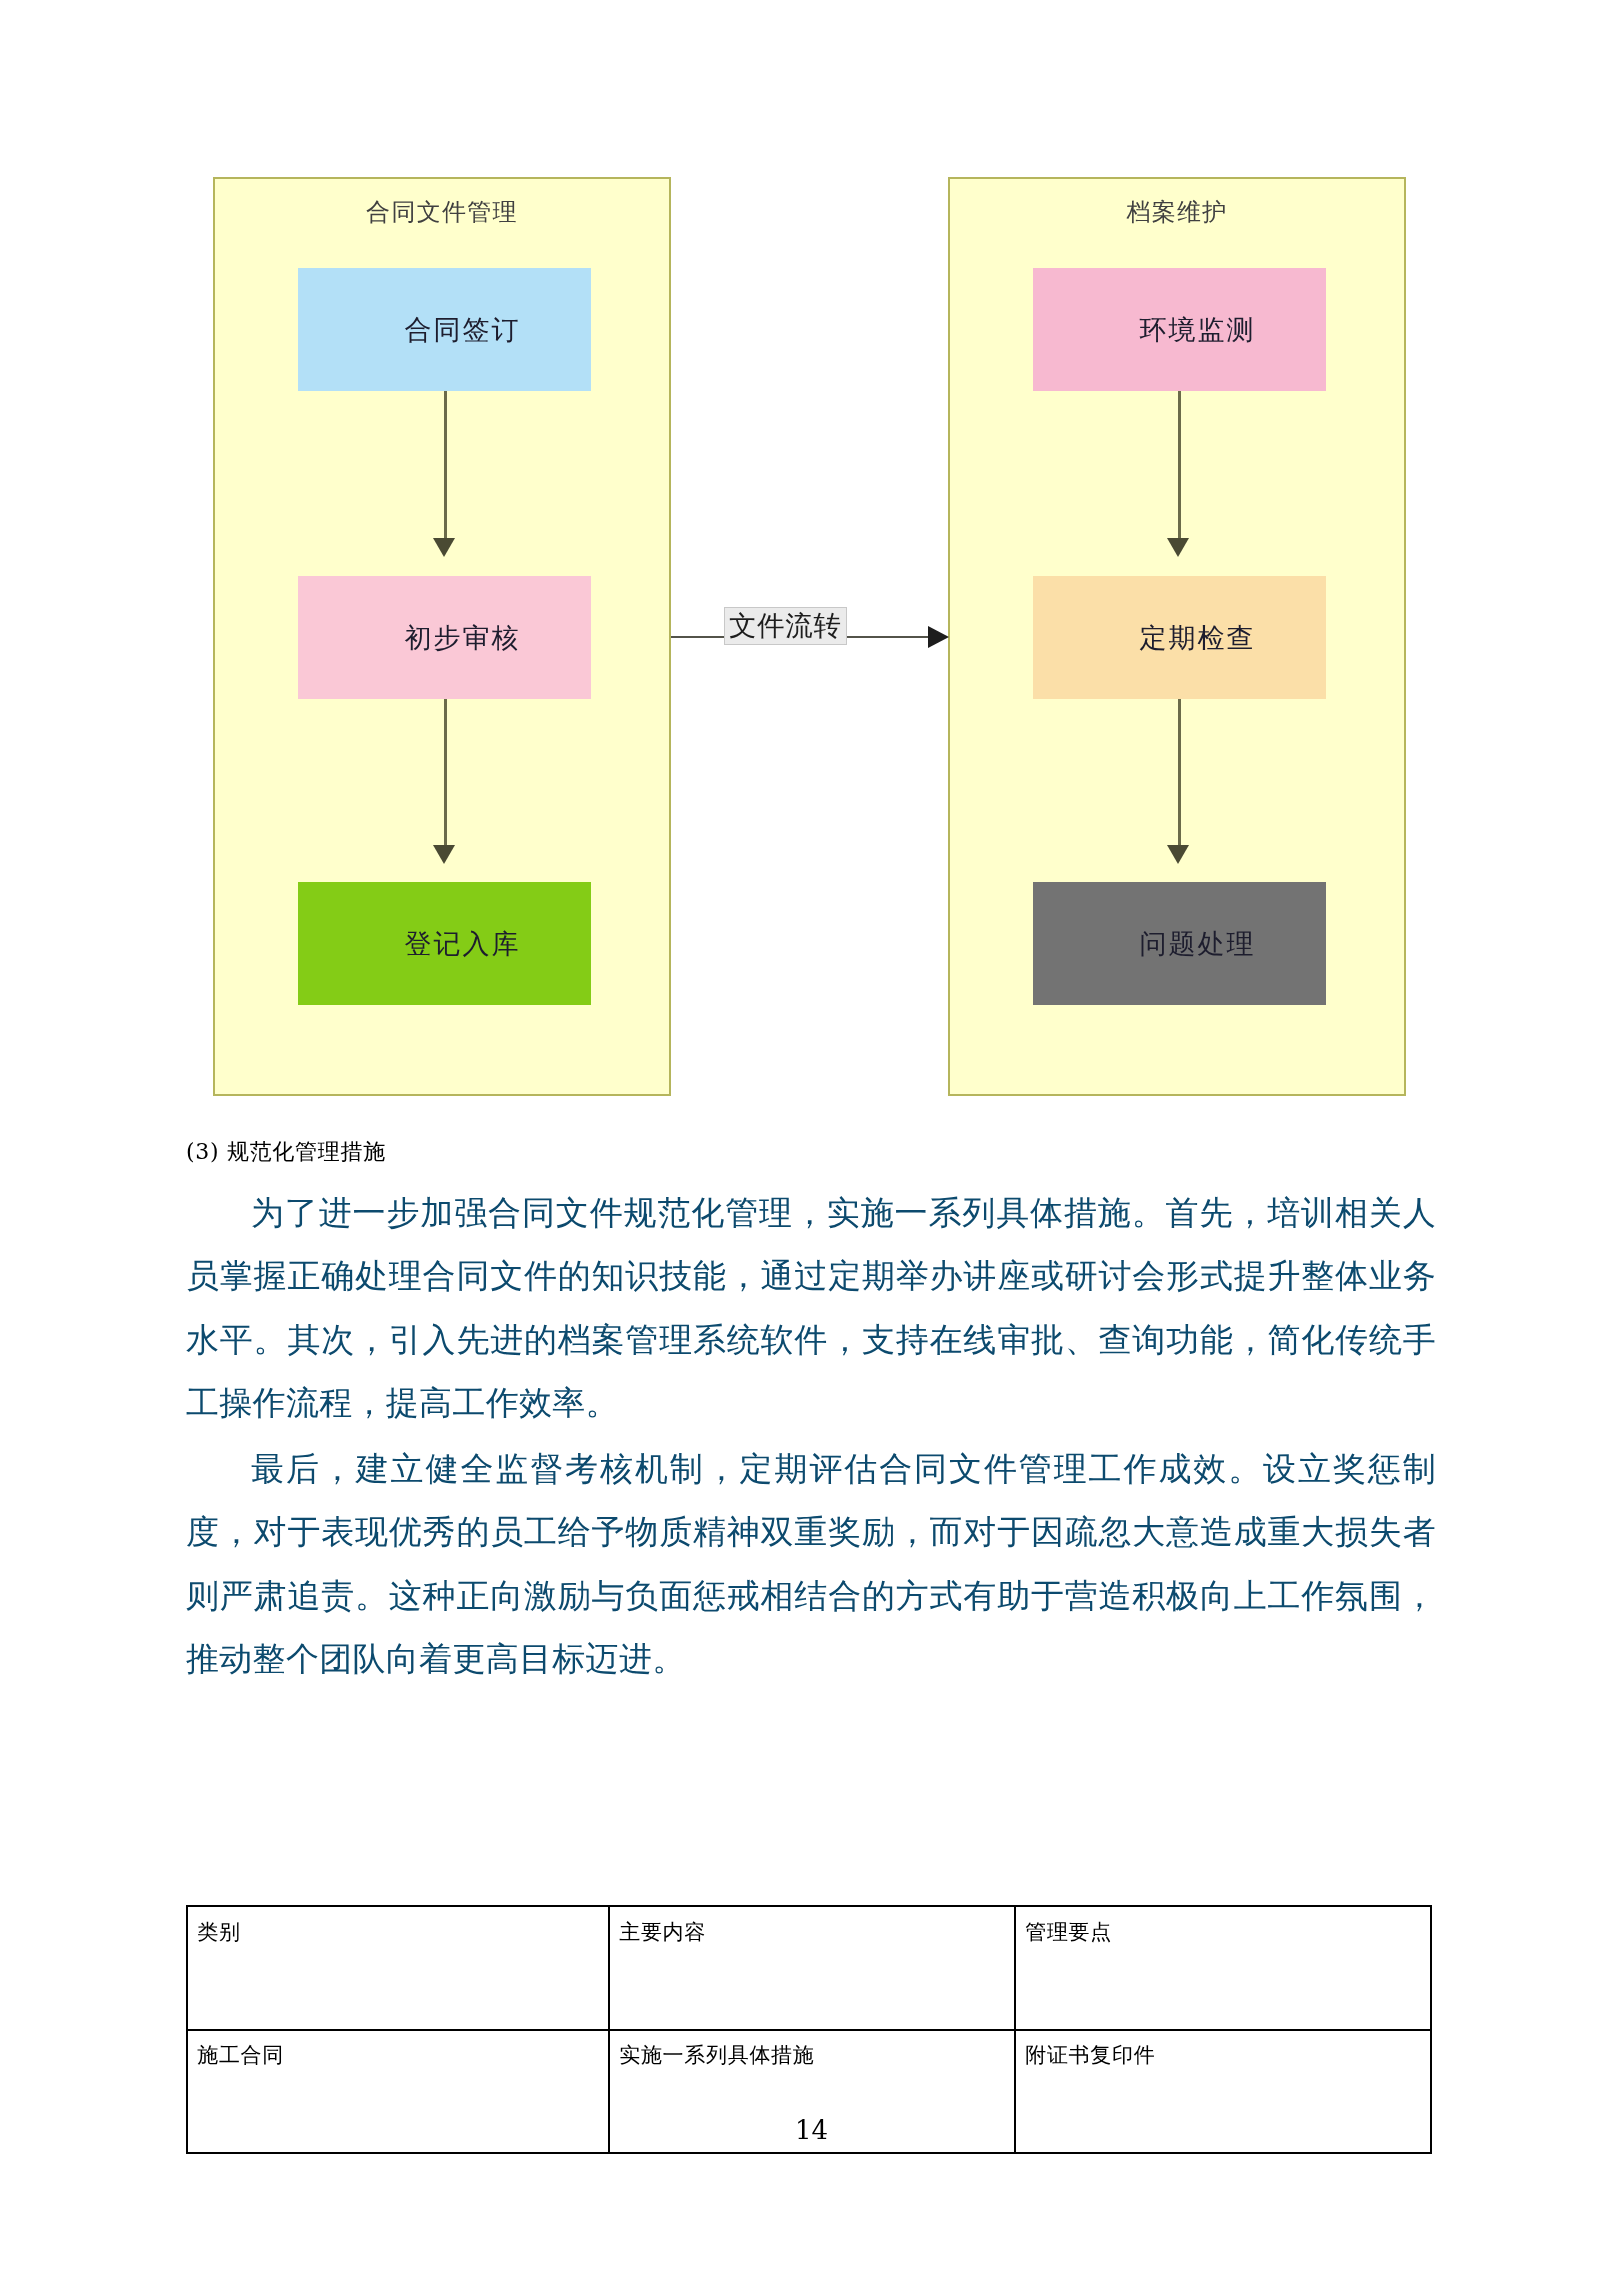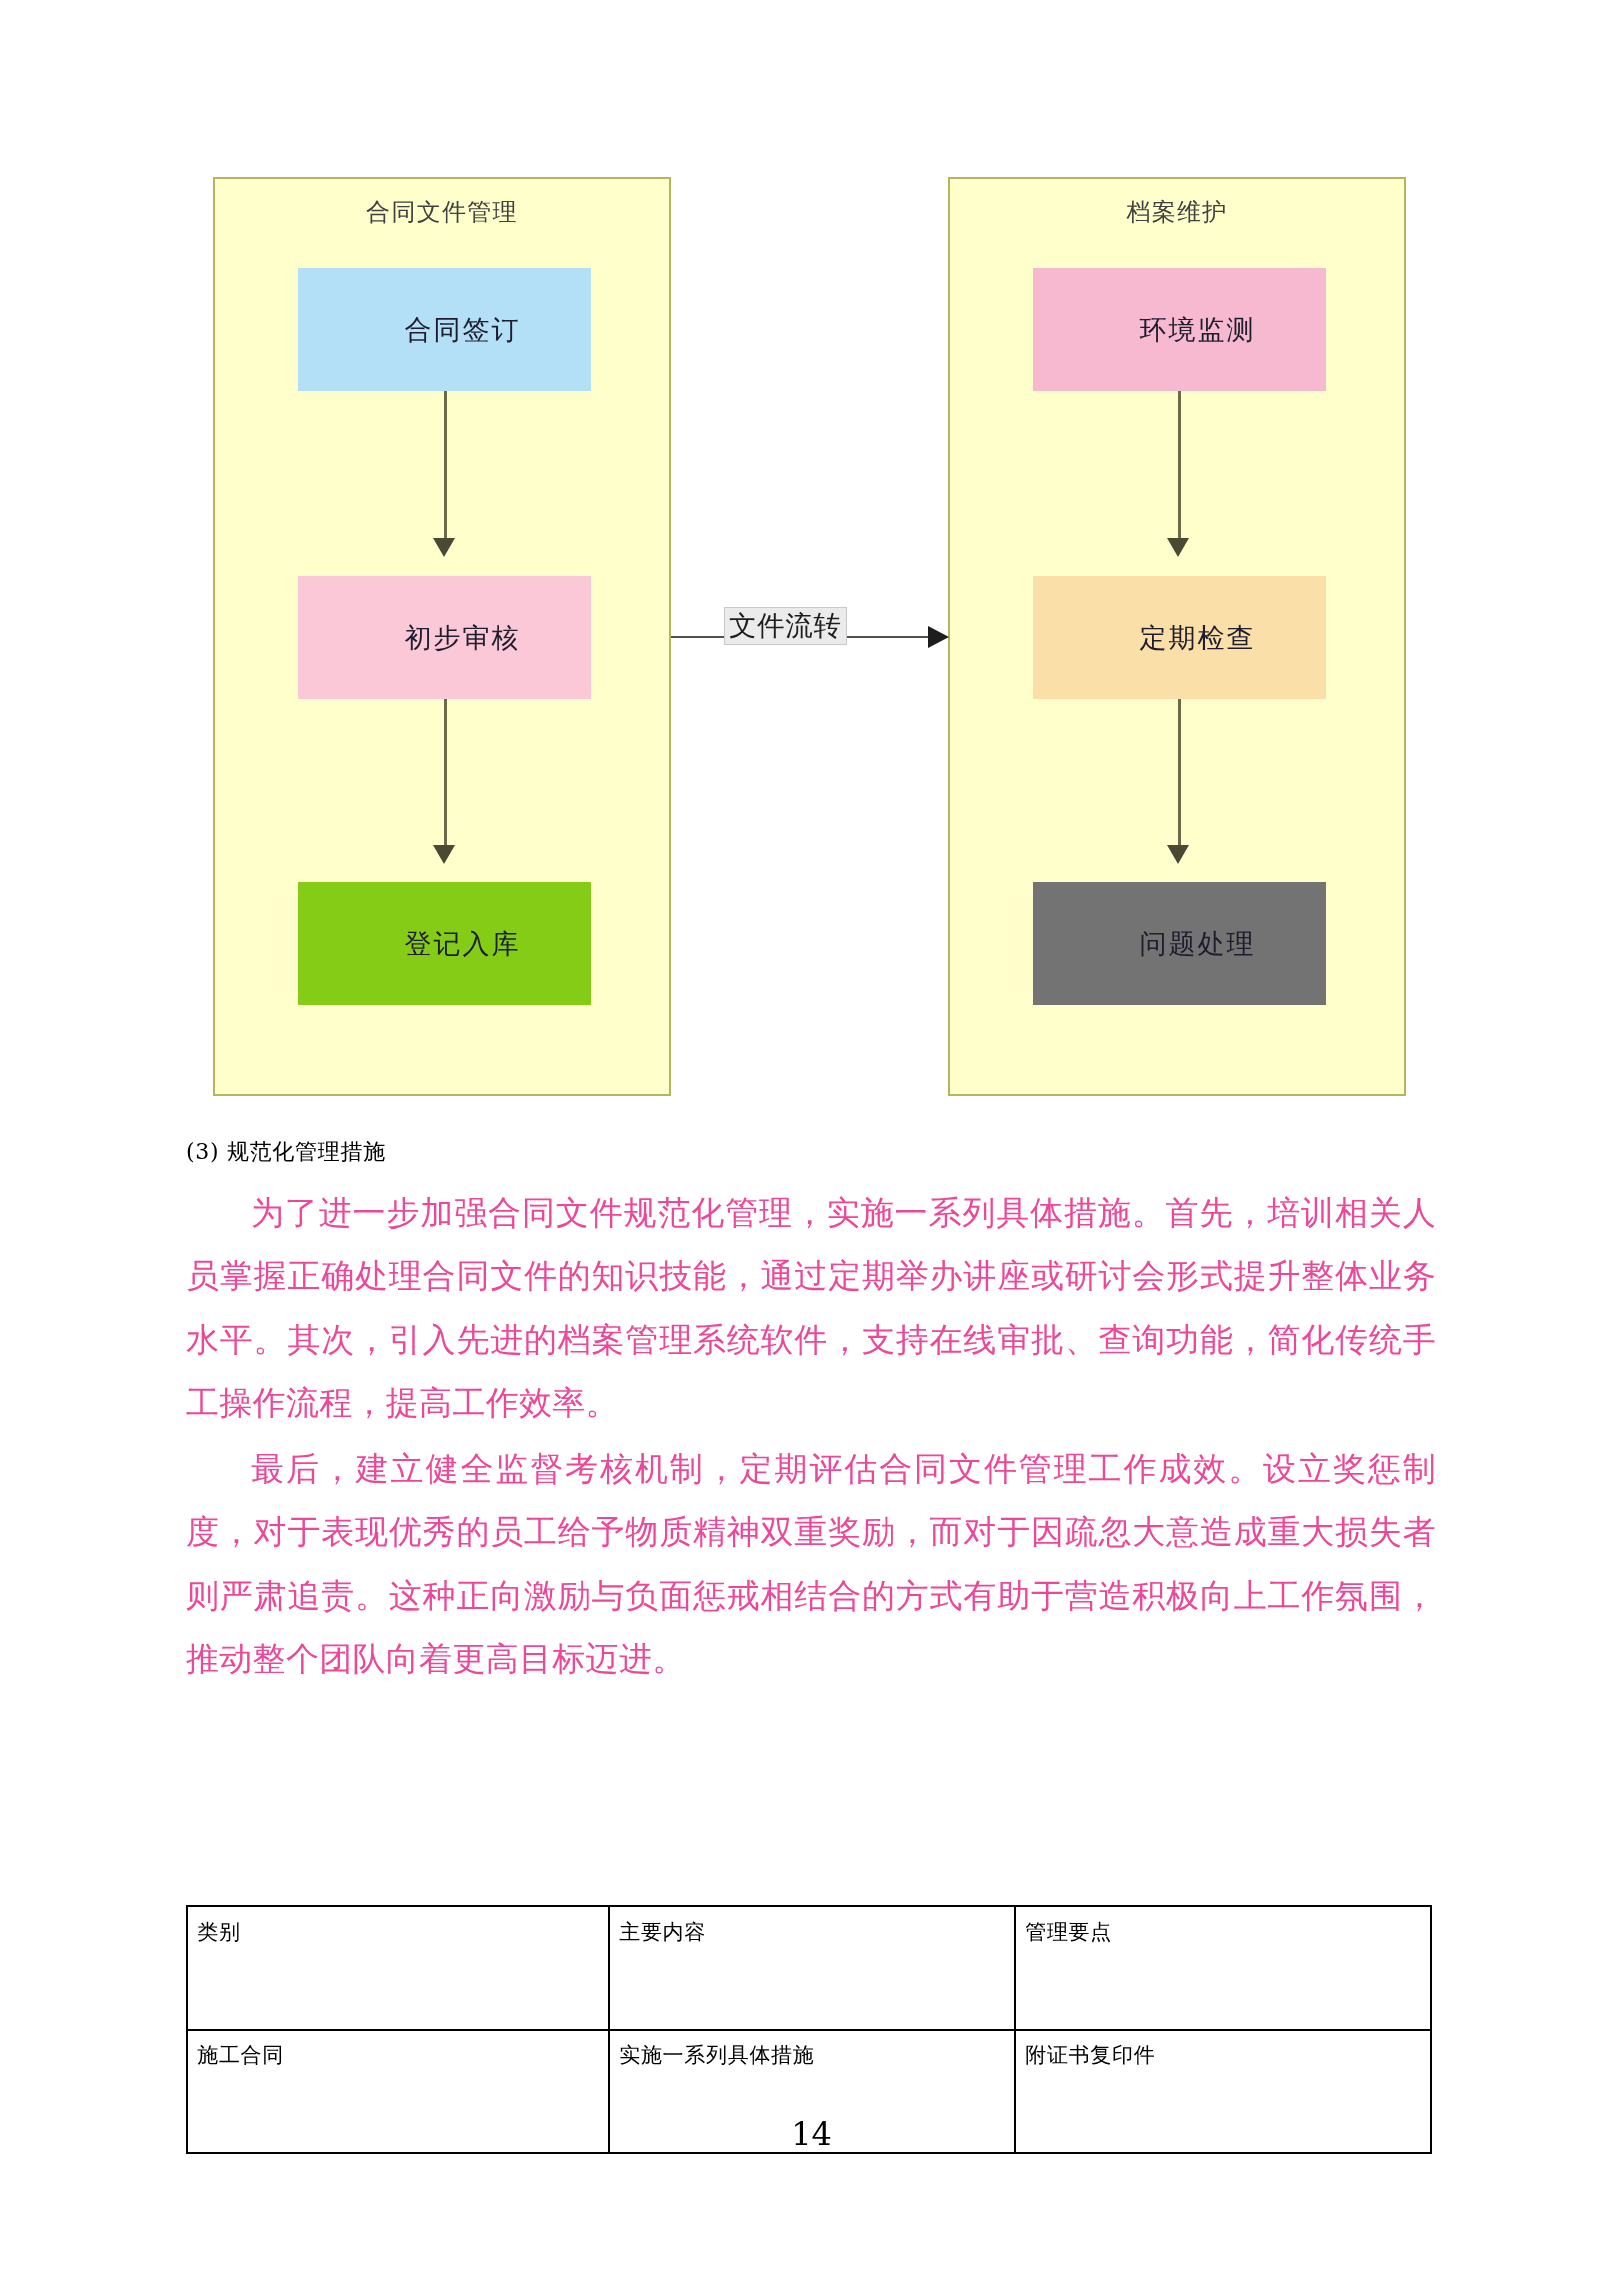--- a/index.html
+++ b/index.html
@@ -141,21 +141,21 @@
   }
   .heading {
     font-size: 22px;
     color: #000000;
     line-height: 1.5;
     margin-bottom: 13px;
     letter-spacing: 0.7px;
   }
   .para {
     font-size: 33px;
-    color: #ec4899;
+    color: #0c4a6e;
     line-height: 1.92;
     text-align: justify;
     text-justify: inter-character;
     text-indent: 65px;
     margin: 0 0 2.6px 0;
     letter-spacing: 0.3px;
   }
 
   
   .doc-table {
@@ -178,21 +178,21 @@
   }
   .doc-table col.c1 { width: 422px; }
   .doc-table col.c2 { width: 406px; }
   .doc-table col.c3 { width: 416px; }
   .page-number {
     position: absolute;
     left: 0;
     top: 2115px;
     width: 1623px;
     text-align: center;
-    font-size: 32px;
+    font-size: 26px;
     color: #000000;
     font-family: "DejaVu Serif", serif;
   }
 </style>
 </head>
 <body>
 
 <div class="page">
 
   <div class="diagram">

